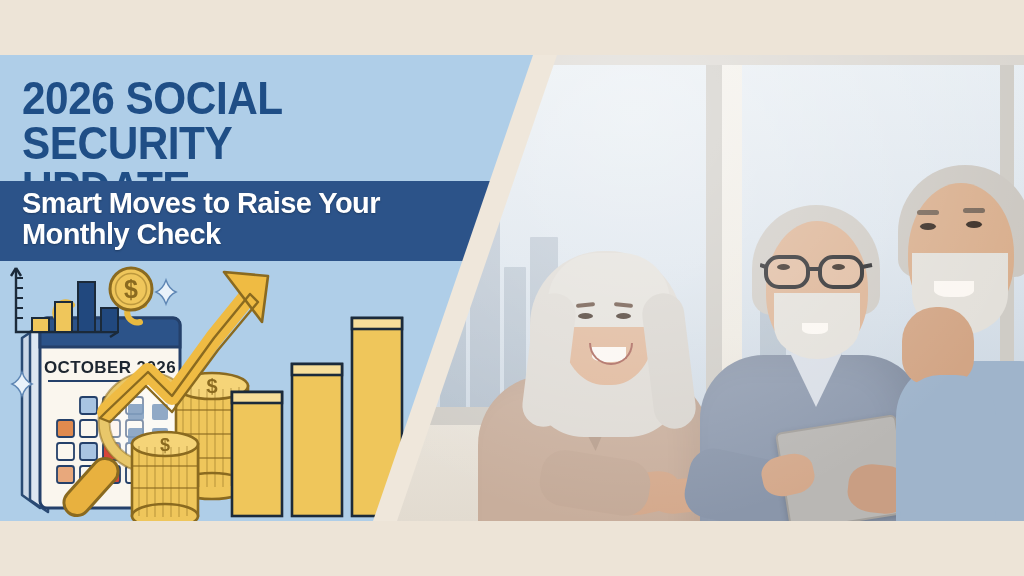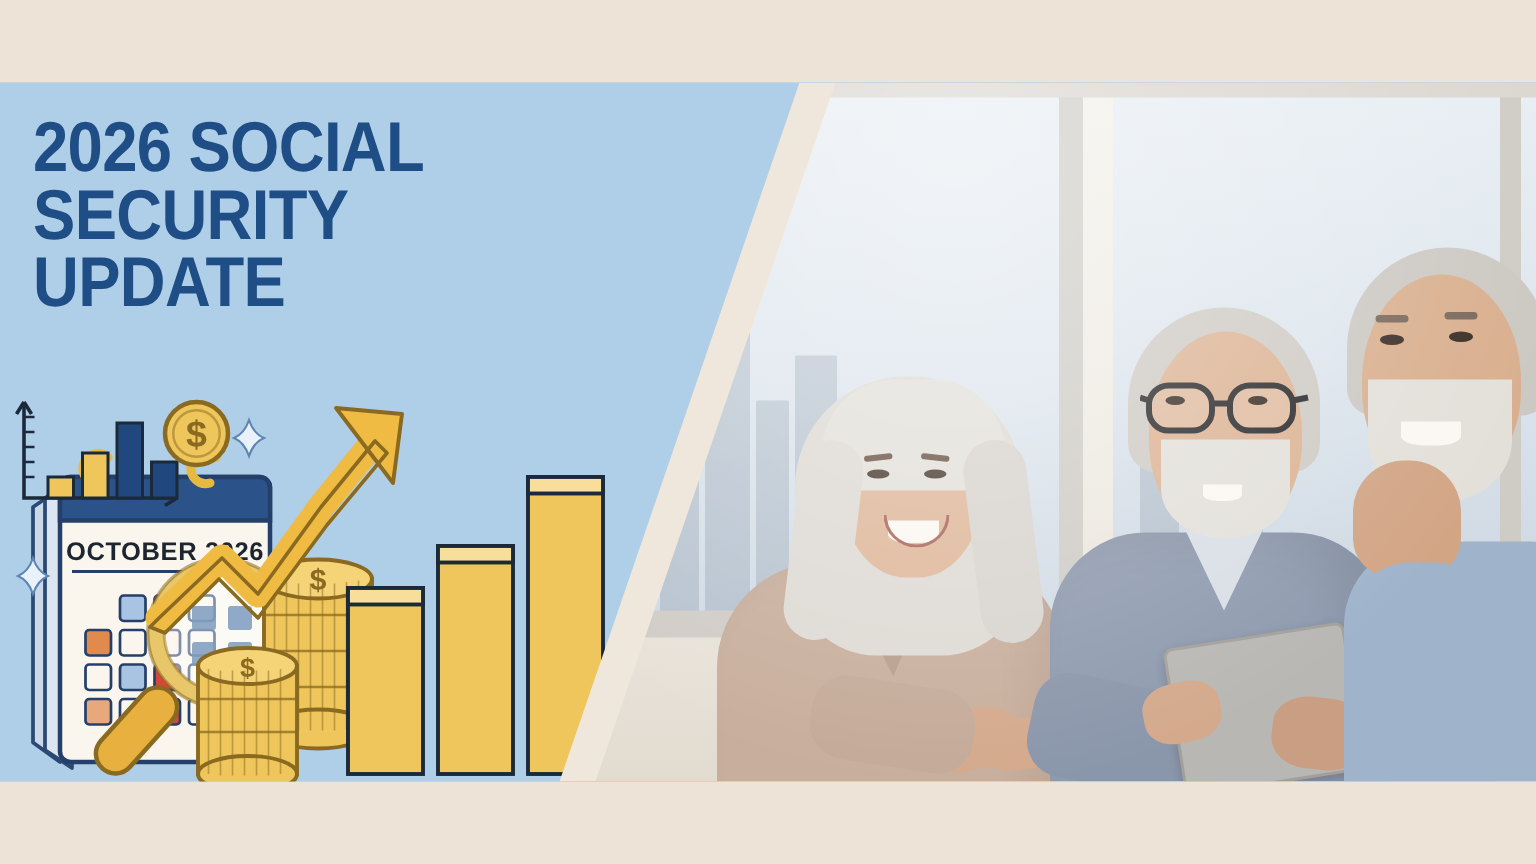--- a/index.html
+++ b/index.html
@@ -96,20 +96,24 @@
 
 <div id="stage">
 
   <div id="banner">
 
     <div class="leftpanel">
 
       <div class="headline">2026 SOCIAL SECURITY
 UPDATE</div>
 
+      <div class="subband">
+        <div class="subtitle">Smart Moves to Raise Your
+Monthly Check</div>
+      </div>
 
       <div class="illus">
         <svg width="440" height="265" viewBox="0 0 440 265">
 
           <g>
 
             <path d="M22 78 L22 235 L40 248 L40 66 Z" fill="#CBD8E8" stroke="#2A4A74" stroke-width="2.5" stroke-linejoin="round"></path>
             <path d="M30 72 L30 240 L48 252 L48 60 Z" fill="#DCE6F1" stroke="#2A4A74" stroke-width="2.5" stroke-linejoin="round"></path>
 
             <rect x="40" y="58" width="140" height="190" rx="7" fill="#FAF6EE" stroke="#24406A" stroke-width="3"></rect>

